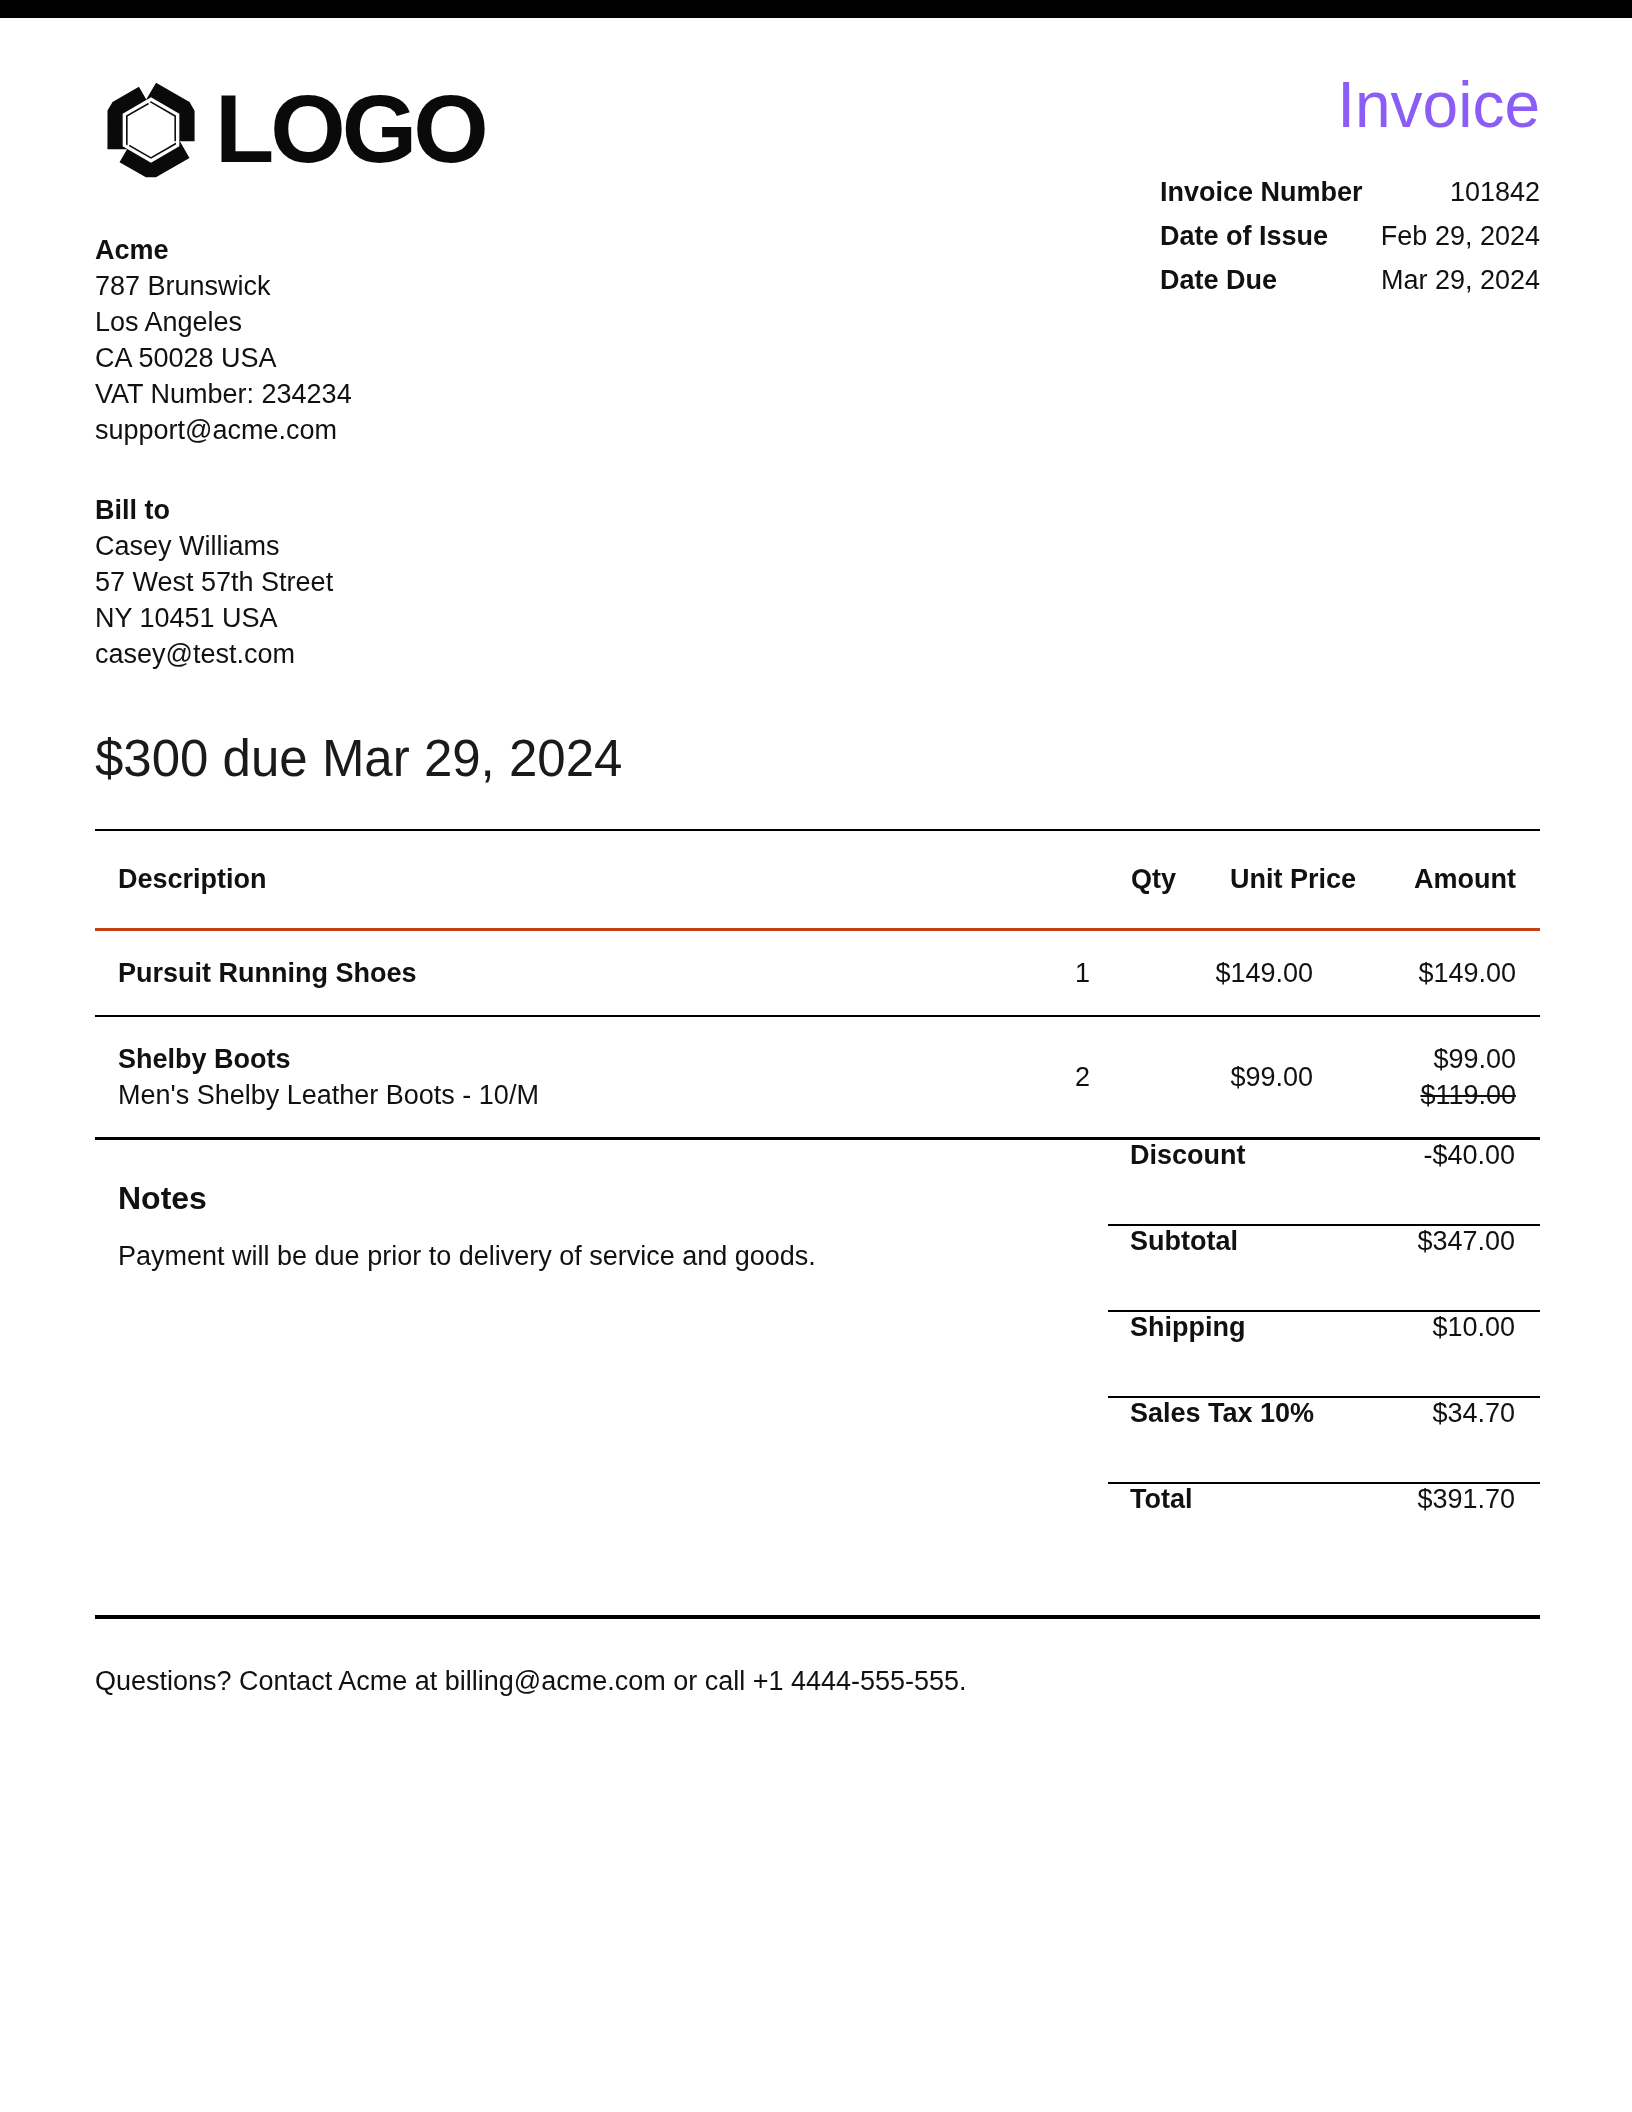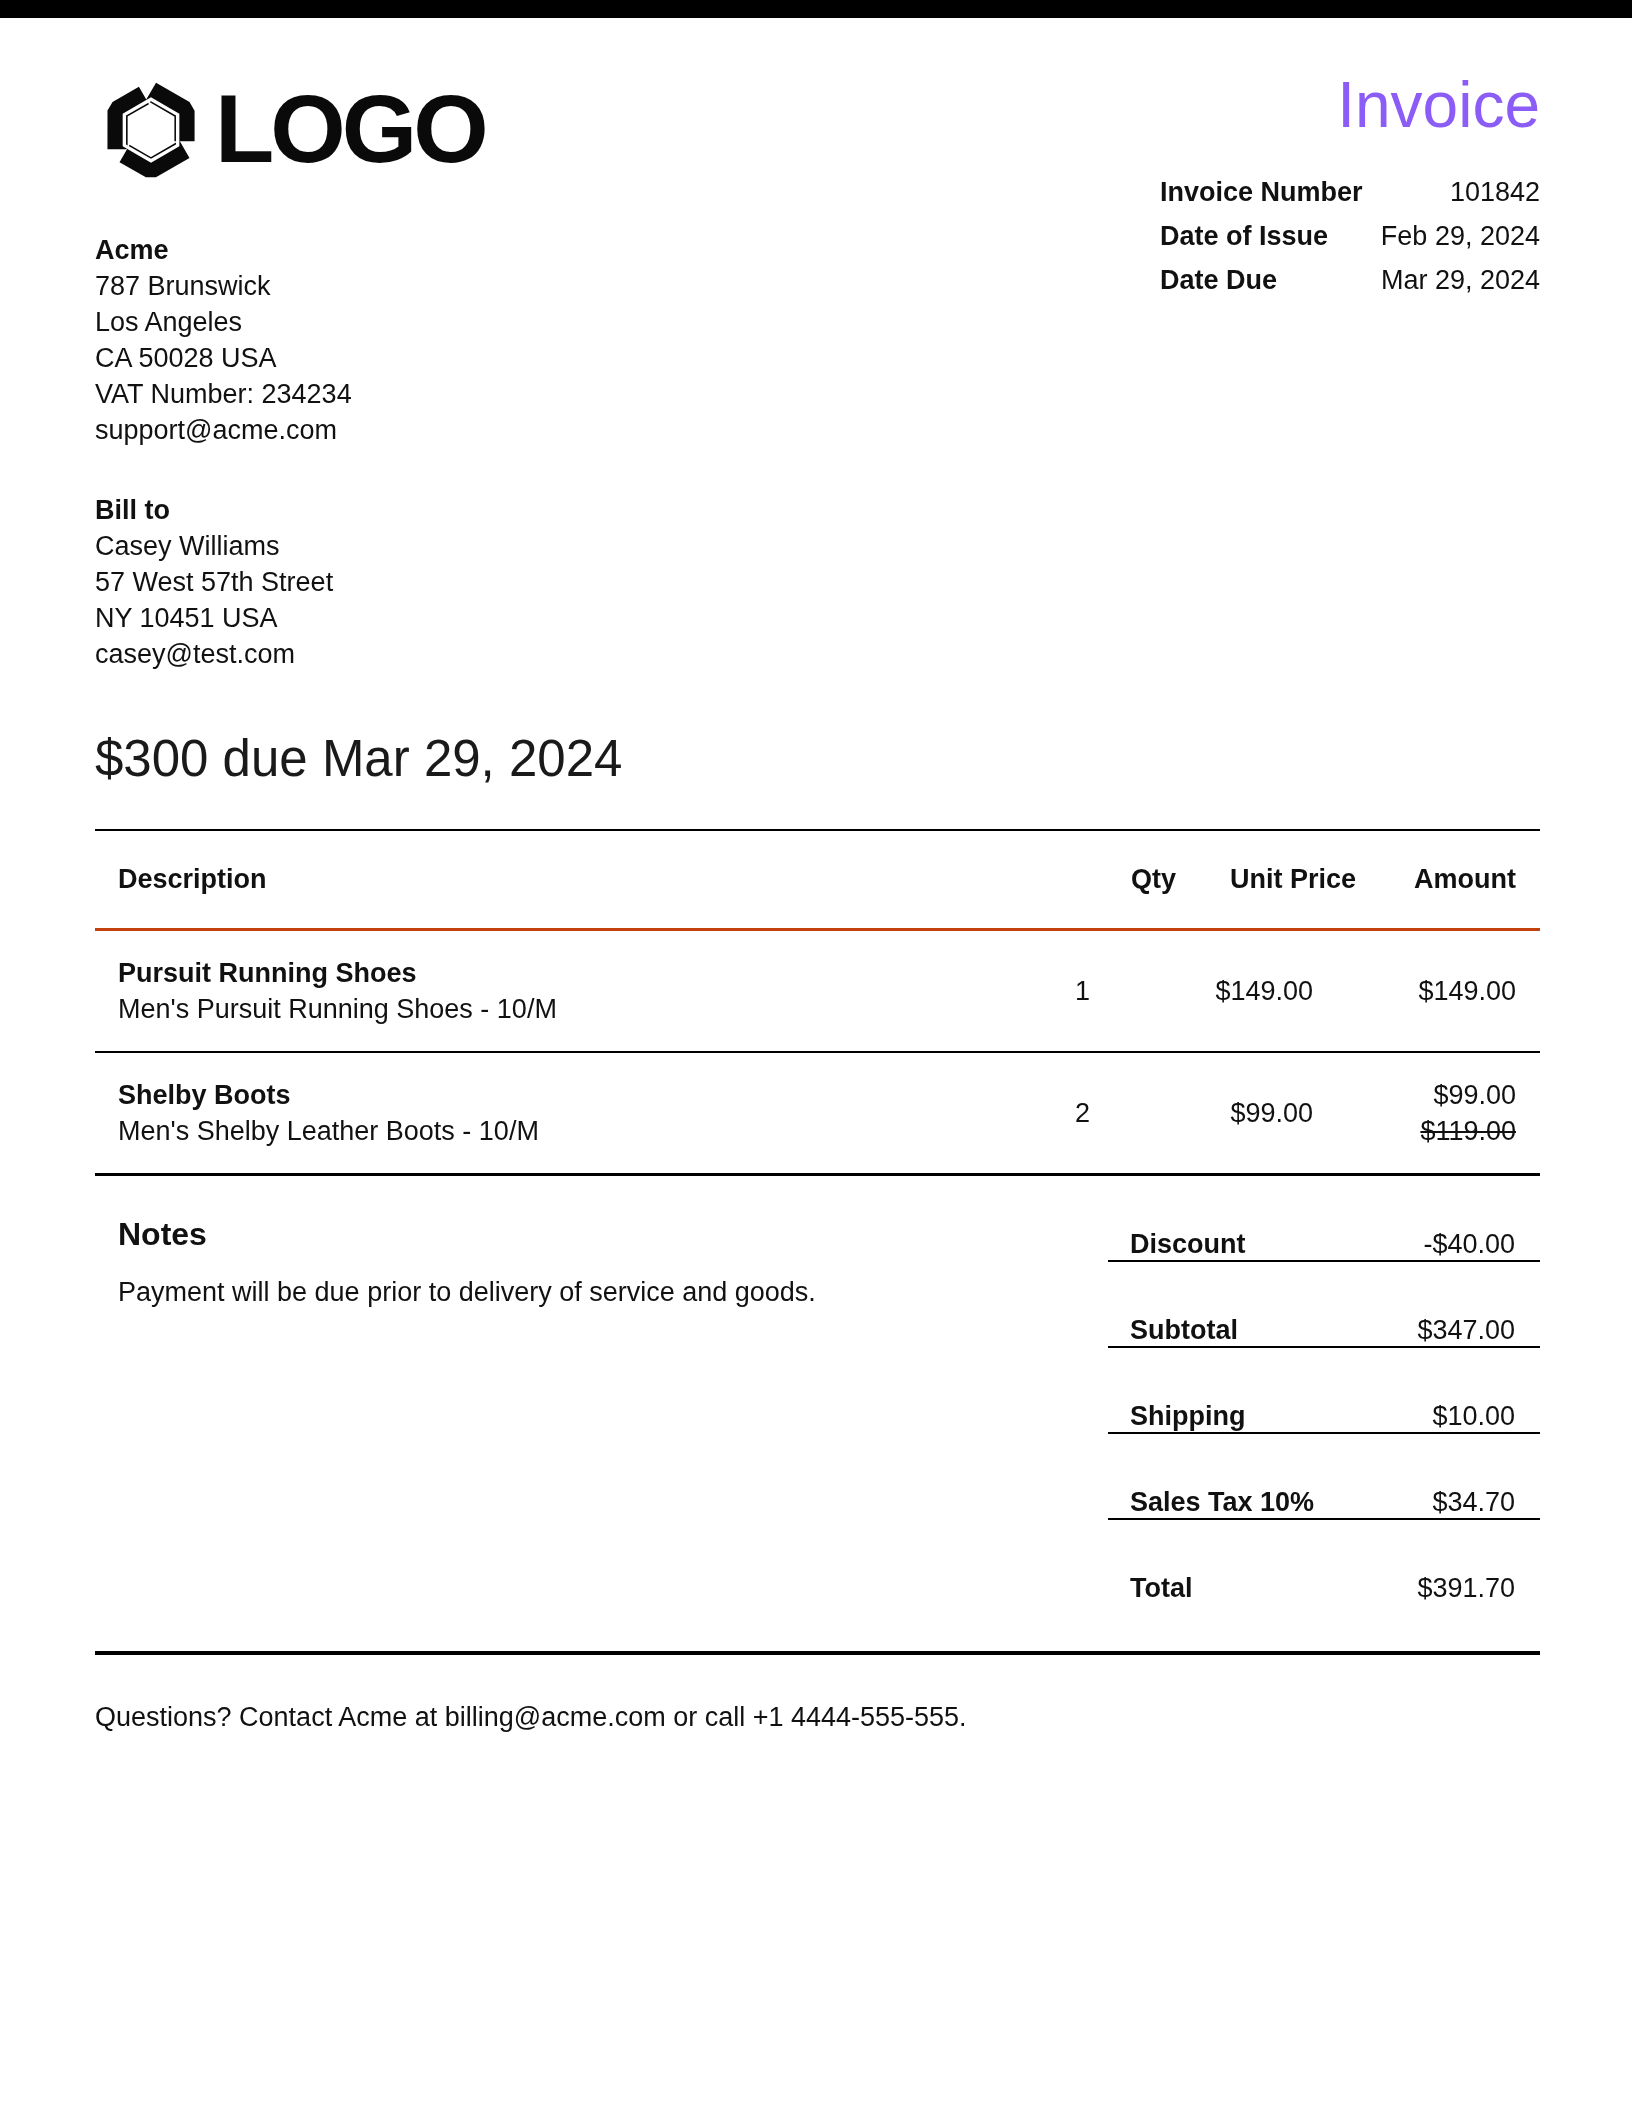--- a/index.html
+++ b/index.html
@@ -120,21 +120,21 @@
     font-size: 32px;
     font-weight: 700;
     line-height: 40px;
   }
   .notes-text { margin-top: 20px; line-height: 36px; }
 
   .totals { width: 432px; flex: 0 0 auto; }
   .total-row {
     height: 84px;
     display: flex;
-    align-items: flex-end;
+    align-items: flex-start;
     justify-content: space-between;
     padding-left: 22px;
     padding-right: 25px;
     border-bottom: 2px solid #000;
   }
   .total-row:last-child { border-bottom: none; }
   .total-label { font-weight: 700; }
 
   
   .final-rule {
@@ -211,21 +211,20 @@
     <div class="grid-row items-head">
       <div class="cell-desc">Description</div>
       <div class="cell-num">Qty</div>
       <div class="cell-num">Unit Price</div>
       <div class="cell-num">Amount</div>
     </div>
 
     <div class="grid-row item-row rule-thin">
       <div class="cell-desc">
         <div class="item-name">Pursuit Running Shoes</div>
-        <div class="item-sub">Men's Pursuit Running Shoes - 10/M</div>
       </div>
       <div class="cell-num">1</div>
       <div class="cell-num">$149.00</div>
       <div class="cell-num">
         <span class="amt-line">$149.00</span>
 
       </div>
     </div>
 
     <div class="grid-row item-row rule-thick">

